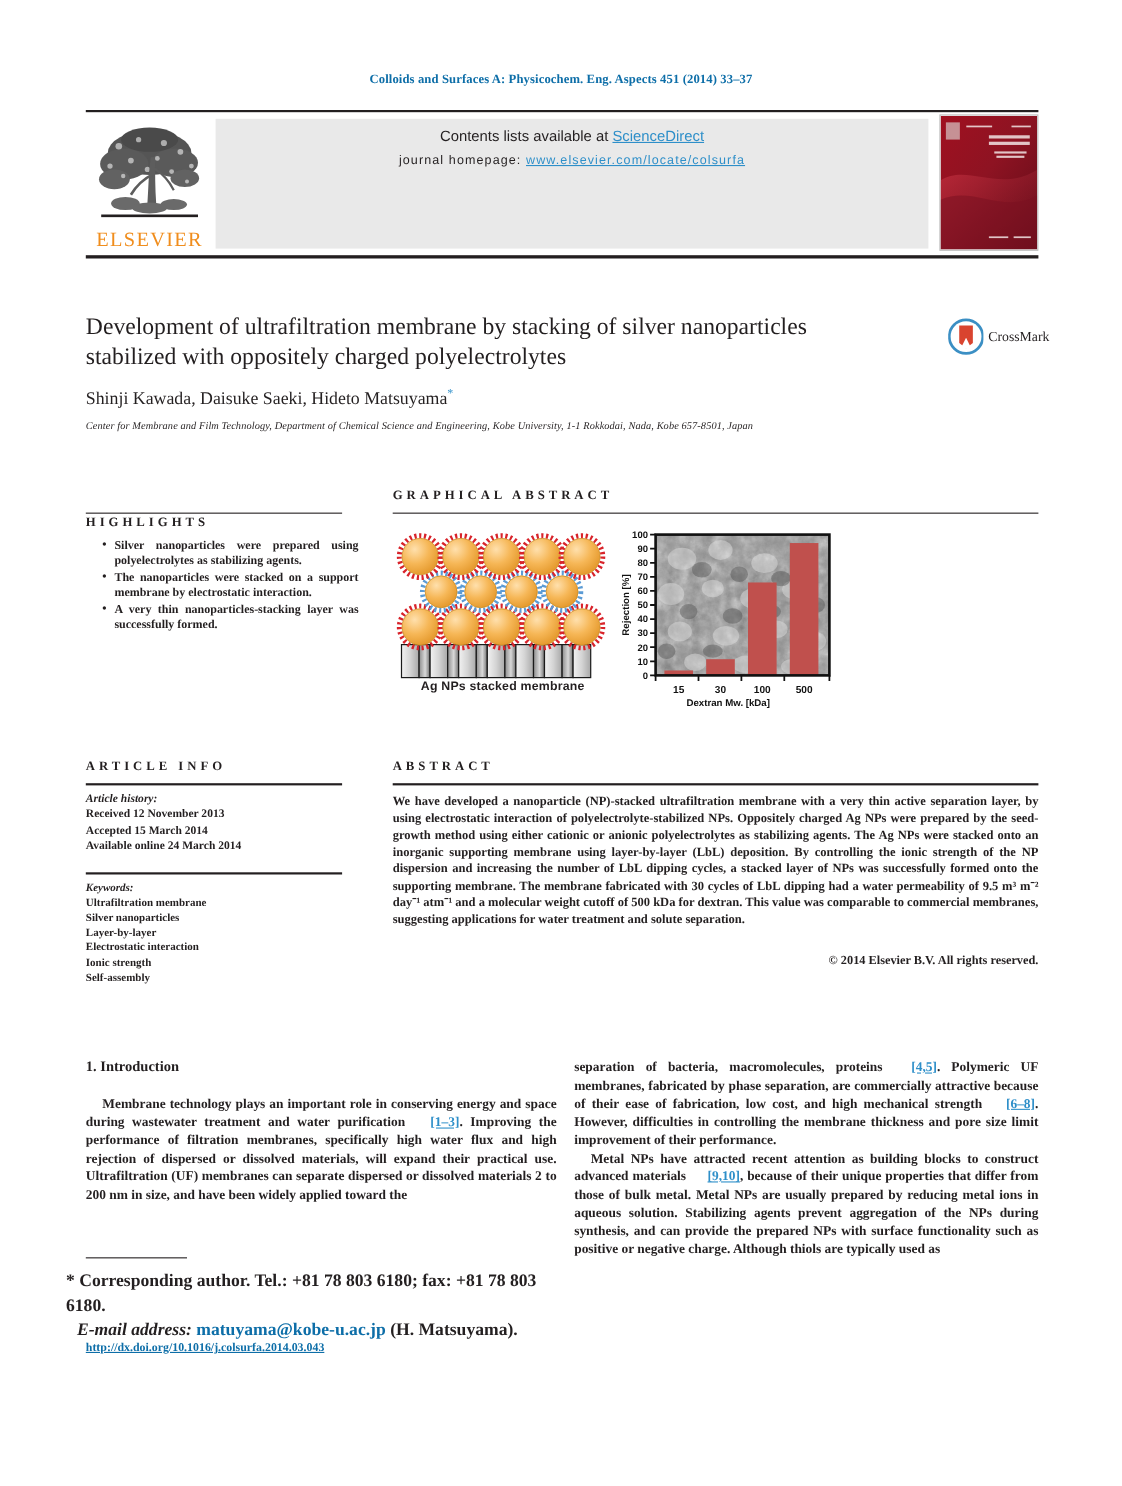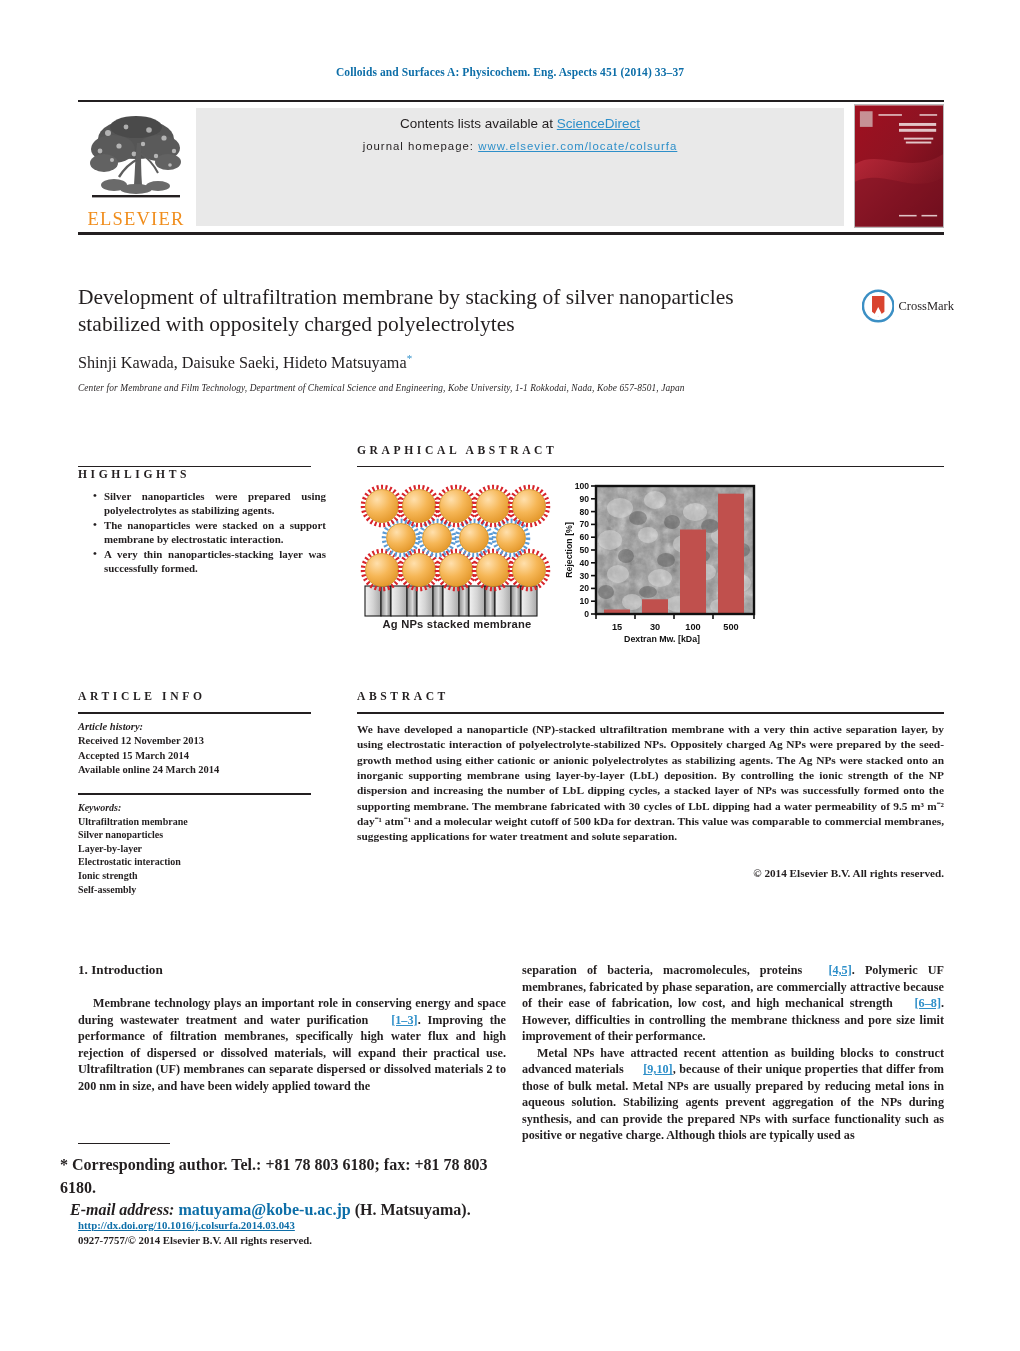--- a/index.html
+++ b/index.html
@@ -559,15 +559,14 @@
       <span>*</span><span> Corresponding author. Tel.: +81 78 803 6180; fax: +81 78 803 6180.</span>
     </div>
     <div style="padding-left:10px;">
       <span class="ital">E-mail address:</span>
       <a class="mail" href="#">matuyama@kobe-u.ac.jp</a>
       <span>(H. Matsuyama).</span>
     </div>
   </div>
 
   <a class="doi-line" href="#">http://dx.doi.org/10.1016/j.colsurfa.2014.03.043</a>
-  <div class="issn-line">0927-7757/© 2014 Elsevier B.V. All rights reserved.</div>
 
 </div>
 
 </body></html>

